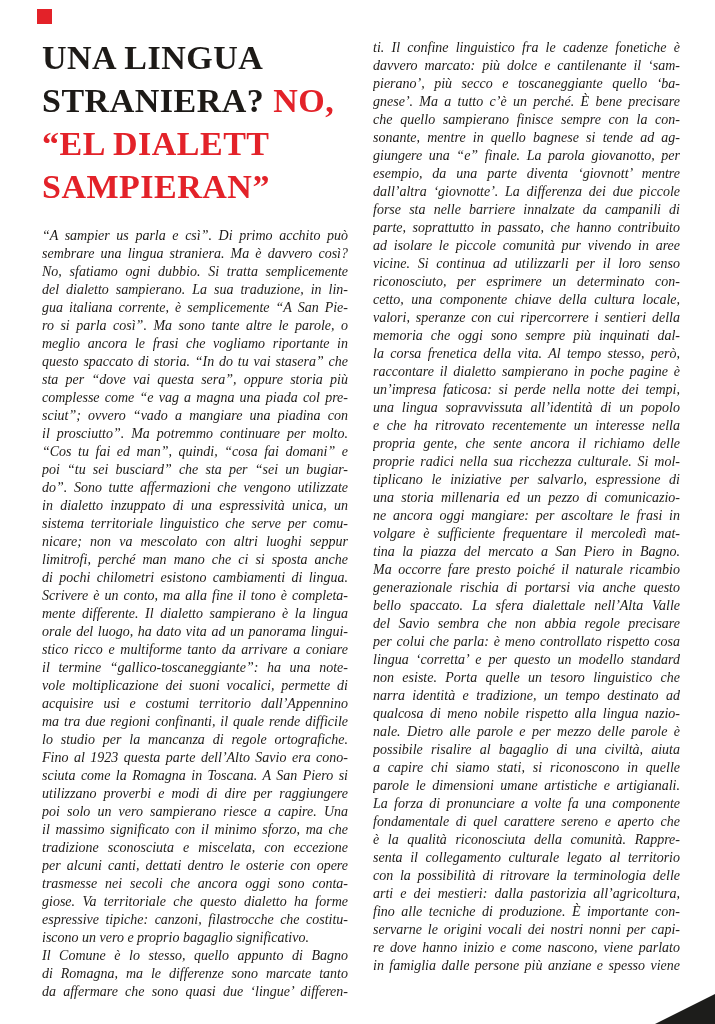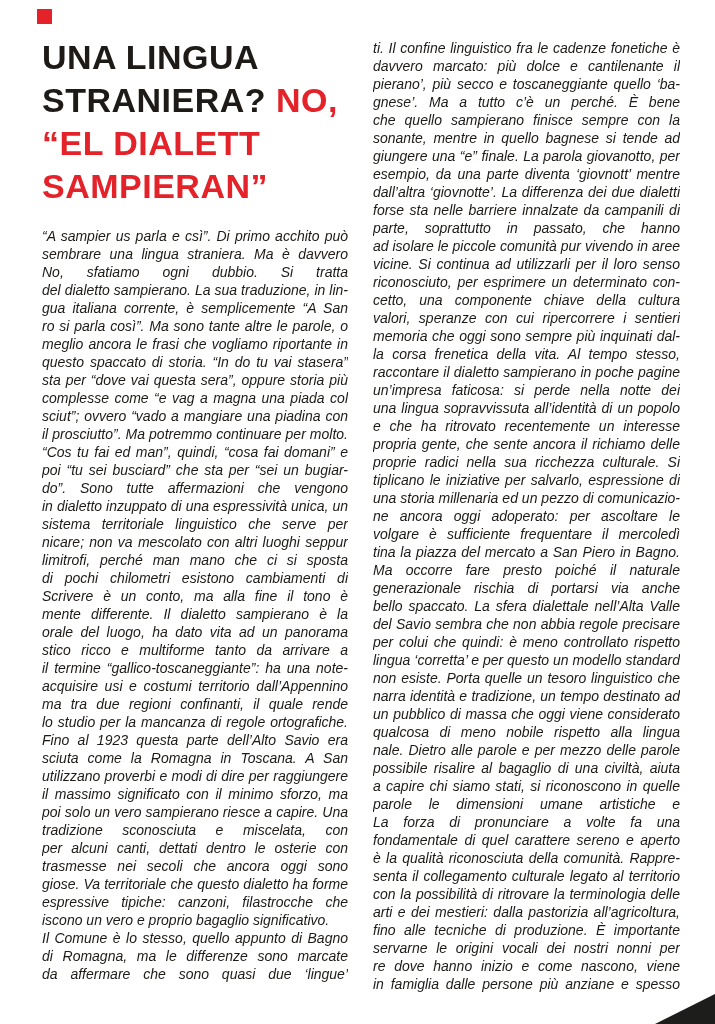--- a/index.html
+++ b/index.html
@@ -3,21 +3,21 @@
 <meta charset="utf-8">
 <style>
   * { margin: 0; padding: 0; box-sizing: border-box; }
   html, body { background: #ffffff; }
   .page {
     position: relative;
     width: 715px;
     height: 1024px;
     background: var(--bg, #ffffff);
     overflow: hidden;
-    font-family: Liberation Sans, sans-serif;
+    font-family: Liberation Serif, serif;
   }
   .red-square {
     position: absolute;
     left: 37px;
     top: 9px;
     width: 15px;
     height: 15px;
     background: var(--accent-red, #e32229);
   }
   .title {
@@ -91,78 +91,78 @@
       <div class="line">in dialetto inzuppato di una espressività unica, un</div>
       <div class="line">sistema territoriale linguistico che serve per comu-</div>
       <div class="line">nicare; non va mescolato con altri luoghi seppur</div>
       <div class="line">limitrofi, perché man mano che ci si sposta anche</div>
       <div class="line">di pochi chilometri esistono cambiamenti di lingua.</div>
       <div class="line">Scrivere è un conto, ma alla fine il tono è completa-</div>
       <div class="line">mente differente. Il dialetto sampierano è la lingua</div>
       <div class="line">orale del luogo, ha dato vita ad un panorama lingui-</div>
       <div class="line">stico ricco e multiforme tanto da arrivare a coniare</div>
       <div class="line">il termine “gallico-toscaneggiante”: ha una note-</div>
+      <div class="line">vole moltiplicazione dei suoni vocalici, permette di</div>
       <div class="line">acquisire usi e costumi territorio dall’Appennino</div>
       <div class="line">ma tra due regioni confinanti, il quale rende difficile</div>
       <div class="line">lo studio per la mancanza di regole ortografiche.</div>
       <div class="line">Fino al 1923 questa parte dell’Alto Savio era cono-</div>
       <div class="line">sciuta come la Romagna in Toscana. A San Piero si</div>
       <div class="line">utilizzano proverbi e modi di dire per raggiungere</div>
+      <div class="line">poi solo un vero sampierano riesce a capire. Una</div>
       <div class="line">il massimo significato con il minimo sforzo, ma che</div>
-      <div class="line">poi solo un vero sampierano riesce a capire. Una</div>
       <div class="line">tradizione sconosciuta e miscelata, con eccezione</div>
       <div class="line">per alcuni canti, dettati dentro le osterie con opere</div>
       <div class="line">trasmesse nei secoli che ancora oggi sono conta-</div>
       <div class="line">giose. Va territoriale che questo dialetto ha forme</div>
       <div class="line">espressive tipiche: canzoni, filastrocche che costitu-</div>
       <div class="line para-end">iscono un vero e proprio bagaglio significativo.</div>
       <div class="line">Il Comune è lo stesso, quello appunto di Bagno</div>
       <div class="line">di Romagna, ma le differenze sono marcate tanto</div>
       <div class="line">da affermare che sono quasi due ‘lingue’ differen-</div>
     </div>
 
   <div class="col col-right">
       <div class="line">ti. Il confine linguistico fra le cadenze fonetiche è</div>
       <div class="line">davvero marcato: più dolce e cantilenante il ‘sam-</div>
       <div class="line">pierano’, più secco e toscaneggiante quello ‘ba-</div>
       <div class="line">gnese’. Ma a tutto c’è un perché. È bene precisare</div>
       <div class="line">che quello sampierano finisce sempre con la con-</div>
       <div class="line">sonante, mentre in quello bagnese si tende ad ag-</div>
       <div class="line">giungere una “e” finale. La parola giovanotto, per</div>
       <div class="line">esempio, da una parte diventa ‘giovnott’ mentre</div>
-      <div class="line">dall’altra ‘giovnotte’. La differenza dei due dialetti</div>
+      <div class="line">dall’altra ‘giovnotte’. La differenza dei due piccole</div>
       <div class="line">forse sta nelle barriere innalzate da campanili di</div>
       <div class="line">parte, soprattutto in passato, che hanno contribuito</div>
       <div class="line">ad isolare le piccole comunità pur vivendo in aree</div>
       <div class="line">vicine. Si continua ad utilizzarli per il loro senso</div>
       <div class="line">riconosciuto, per esprimere un determinato con-</div>
       <div class="line">cetto, una componente chiave della cultura locale,</div>
       <div class="line">valori, speranze con cui ripercorrere i sentieri della</div>
       <div class="line">memoria che oggi sono sempre più inquinati dal-</div>
       <div class="line">la corsa frenetica della vita. Al tempo stesso, però,</div>
       <div class="line">raccontare il dialetto sampierano in poche pagine è</div>
       <div class="line">un’impresa faticosa: si perde nella notte dei tempi,</div>
       <div class="line">una lingua sopravvissuta all’identità di un popolo</div>
       <div class="line">e che ha ritrovato recentemente un interesse nella</div>
       <div class="line">propria gente, che sente ancora il richiamo delle</div>
       <div class="line">proprie radici nella sua ricchezza culturale. Si mol-</div>
       <div class="line">tiplicano le iniziative per salvarlo, espressione di</div>
       <div class="line">una storia millenaria ed un pezzo di comunicazio-</div>
-      <div class="line">ne ancora oggi adoperato: per ascoltare le umane in</div>
+      <div class="line">ne ancora oggi mangiare: per ascoltare le frasi in</div>
       <div class="line">volgare è sufficiente frequentare il mercoledì mat-</div>
       <div class="line">tina la piazza del mercato a San Piero in Bagno.</div>
       <div class="line">Ma occorre fare presto poiché il naturale ricambio</div>
       <div class="line">generazionale rischia di portarsi via anche questo</div>
       <div class="line">bello spaccato. La sfera dialettale nell’Alta Valle</div>
       <div class="line">del Savio sembra che non abbia regole precisare</div>
-      <div class="line">per colui che quindi: è meno controllato rispetto alla</div>
+      <div class="line">per colui che parla: è meno controllato rispetto cosa</div>
       <div class="line">lingua ‘corretta’ e per questo un modello standard</div>
       <div class="line">non esiste. Porta quelle un tesoro linguistico che</div>
       <div class="line">narra identità e tradizione, un tempo destinato ad</div>
-      <div class="line">un pubblico di massa che oggi viene considerato</div>
       <div class="line">qualcosa di meno nobile rispetto alla lingua nazio-</div>
       <div class="line">nale. Dietro alle parole e per mezzo delle parole è</div>
       <div class="line">possibile risalire al bagaglio di una civiltà, aiuta</div>
       <div class="line">a capire chi siamo stati, si riconoscono in quelle</div>
       <div class="line">parole le dimensioni umane artistiche e artigianali.</div>
       <div class="line">La forza di pronunciare a volte fa una componente</div>
       <div class="line">fondamentale di quel carattere sereno e aperto che</div>
       <div class="line">è la qualità riconosciuta della comunità. Rappre-</div>
       <div class="line">senta il collegamento culturale legato al territorio</div>
       <div class="line">con la possibilità di ritrovare la terminologia delle</div>

